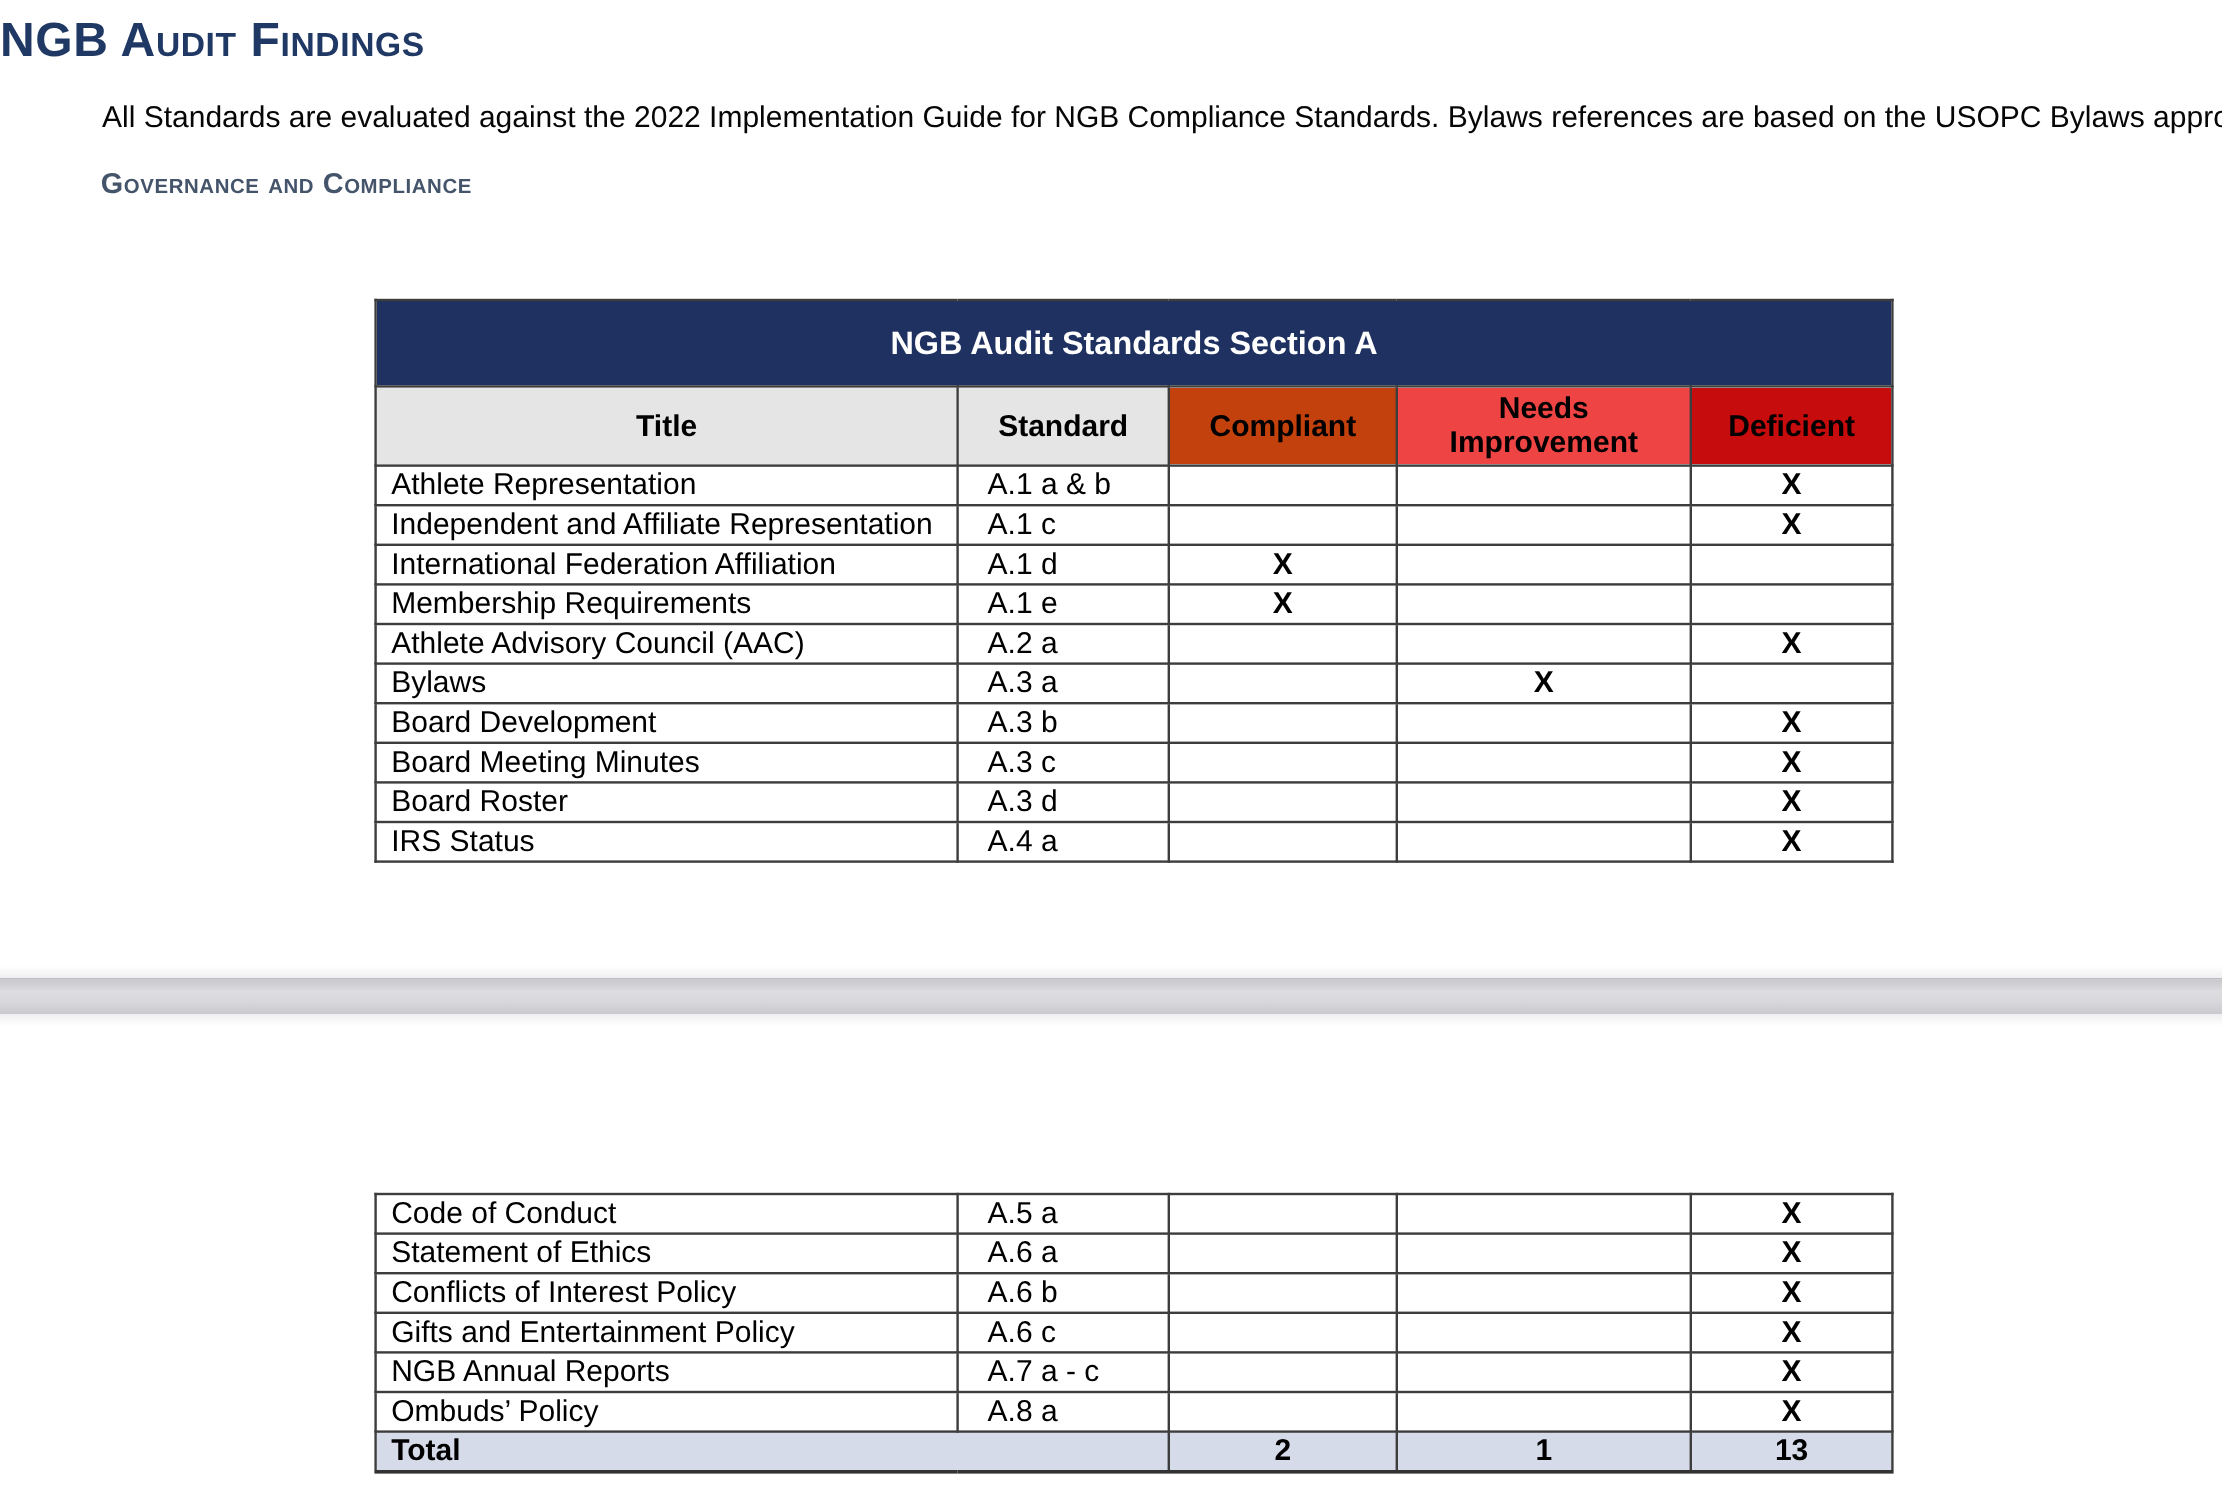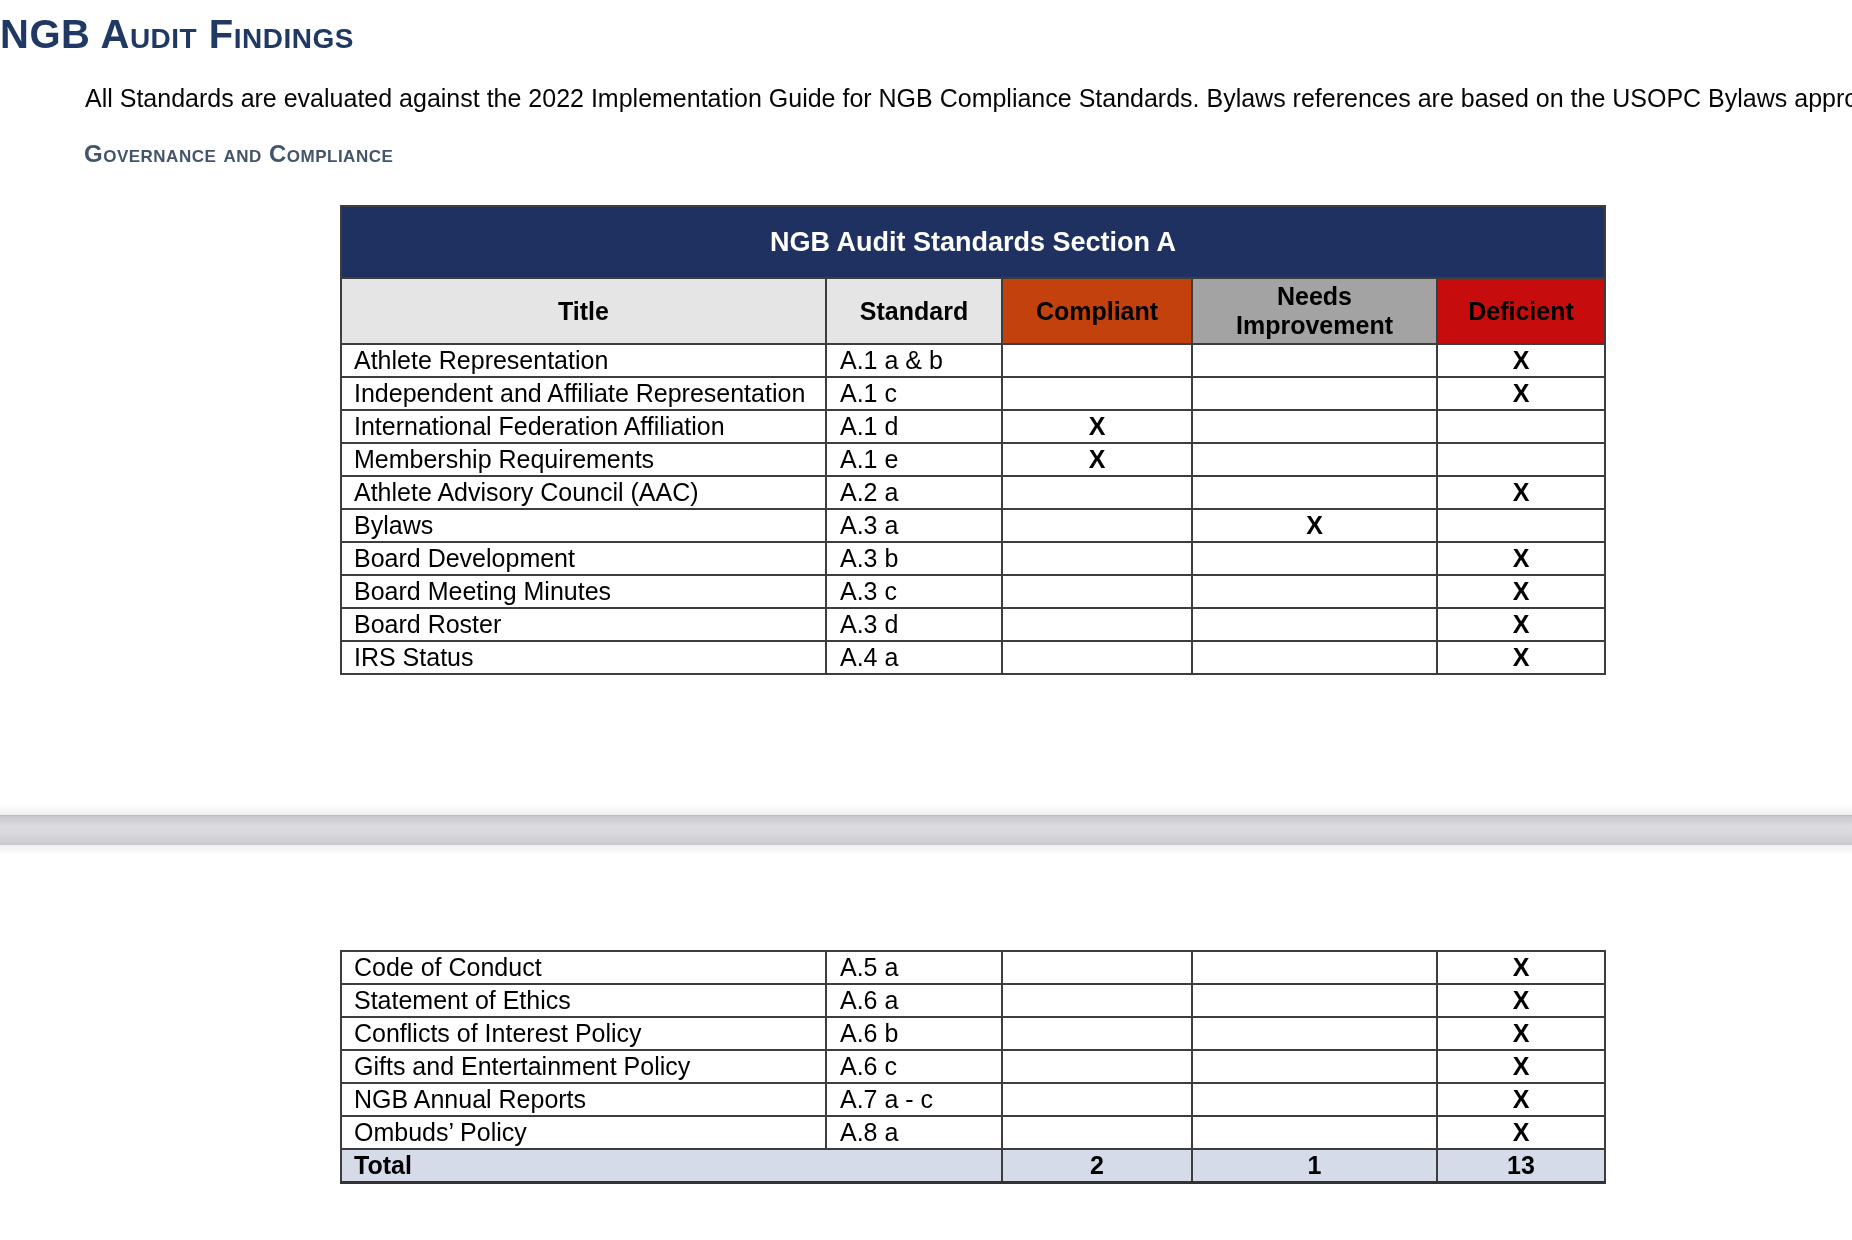--- a/index.html
+++ b/index.html
@@ -18,50 +18,51 @@
     position:absolute;top:84px;left:85px;width:1767px;
     font-size:25px;white-space:nowrap;color:#060606;
   }
   .section-heading{
     position:absolute;top:140px;left:84px;
     font-size:24px;font-weight:bold;font-variant:small-caps;
     color:#44546A;letter-spacing:.5px;
   }
   
   .audit-table{
-    position:absolute;left:340px;width:1266px;
+    position:absolute;left:312px;width:1266px;
     border-collapse:collapse;table-layout:fixed;
     font-size:25px;
+    margin-top:44px;
   }
   .tbl-page1{top:205px;}
   .tbl-page2{top:950px;}
   .audit-table td,.audit-table th{
     border:2px solid #3d3d3d;vertical-align:middle;
     overflow:hidden;white-space:nowrap;
   }
   col.c-title{width:485px;}
   col.c-standard{width:176px;}
   col.c-compliant{width:190px;}
   col.c-needs{width:245px;}
   col.c-deficient{width:168px;}
 
   .banner-cell{
     height:68px;background:#1E3160;color:#ffffff;
     text-align:center;font-weight:bold;font-size:27px;
   }
   .hdr{height:62px;text-align:center;font-weight:bold;color:#000;font-size:25px;}
   .hdr-plain{background:#e5e5e5;}
   .hdr-compliant{background:#c2410c;}
-  .hdr-needs{background:#a3a3a3;}
+  .hdr-needs{background:#ef4444;}
   .hdr-deficient{background:#C60C0C;}
   .th-wrap{display:inline-block;max-width:175px;line-height:1.15;white-space:normal;}
 
   .audit-table tbody tr{height:20px;}
   .cell-title{padding-left:12px;text-align:left;}
-  .cell-standard{padding-left:13px;text-align:left;}
+  .cell-standard{padding-left:24px;text-align:left;}
   .cell-mark{text-align:center;font-weight:600;}
 
   .total-row{height:33px;background:#D5DBE9;font-weight:bold;padding-left:17px;}
   .total-row td{border-bottom:3px solid #333;}
   .total-label{padding-left:12px;text-align:left;}
   .total-val{text-align:center;}
 
   
   .page-shadow-top{
     position:absolute;left:0;top:805px;width:100%;height:10px;

